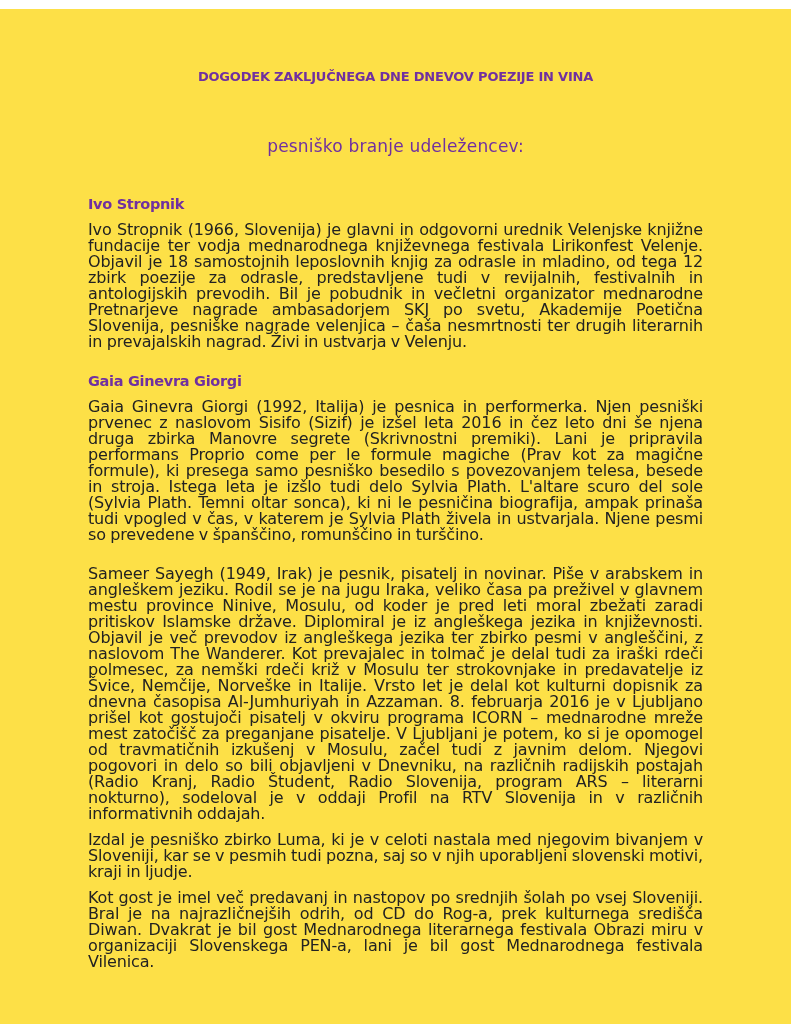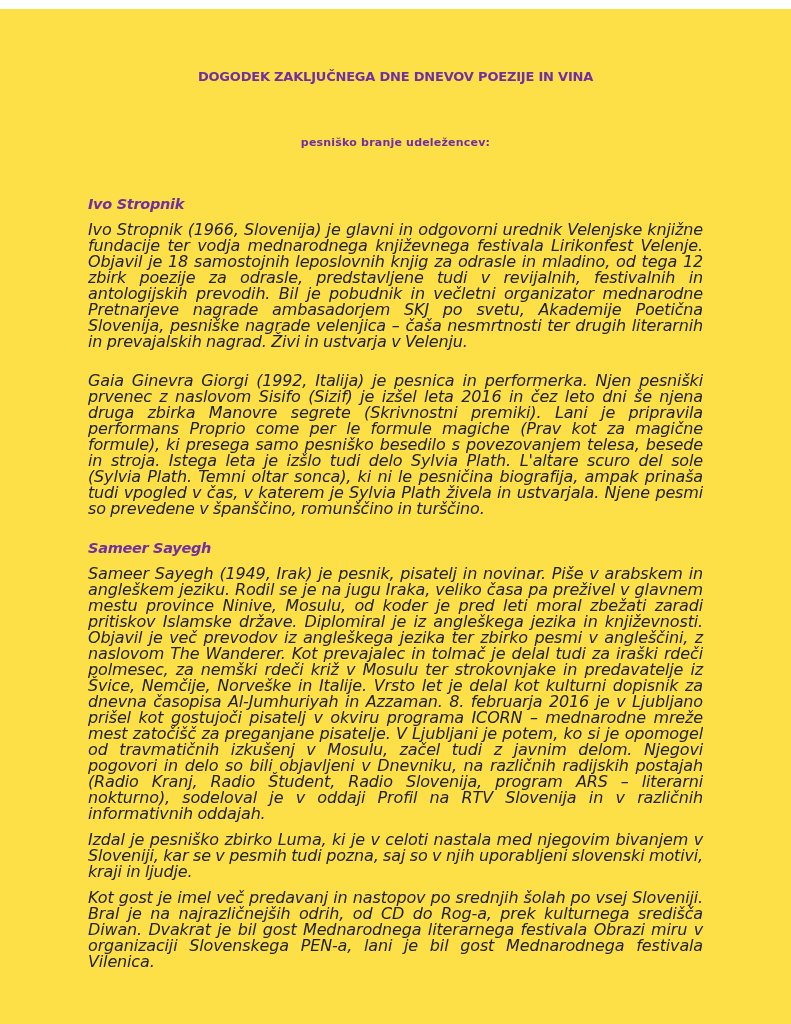--- a/index.html
+++ b/index.html
@@ -10,55 +10,55 @@
       margin-top: 9px;
     }
     .header-title {
       position: absolute; left: 0; width: 791px; text-align: center;
       font-family: "DejaVu Sans", sans-serif; font-weight: bold;
       color: #7030a0; letter-spacing: -0.2px;
     }
     .title-main { top: 60px; font-size: 13px; }
     .title-date { top: 96px; font-size: 13px; }
     .title-sub {
-      top: 127px; font-size: 11px; font-family: "DejaVu Sans", sans-serif;
-      font-weight: 700; letter-spacing: 0.2px; color: #7030a0;
+      top: 127px; font-size: 17px; font-family: "DejaVu Sans", sans-serif;
+      font-weight: 400; letter-spacing: 0.2px; color: #7030a0;
     }
     .content {
       position: absolute; left: 88px; width: 615px; top: 187px;
       font-family: "DejaVu Sans", sans-serif; color: #222222;
     }
     .author-name {
       font-weight: bold; font-size: 14.5px; color: #7030a0; margin: 0 0 10px 0;
       letter-spacing: -0.3px;
     }
     .bio {
       font-size: 16px; line-height: 16px; text-align: justify; margin: 0 0 23px 0;
       letter-spacing: -0.15px; word-spacing: -0.5px;
     }
     .bio.tight { margin-bottom: 10px; }
-    .section { margin-bottom: 0; font-style: italic; }
+    .section { margin-bottom: 0; }
   </style>
 </head>
 <body>
 
 <div class="page">
   <div class="header-title title-main">DOGODEK ZAKLJUČNEGA DNE DNEVOV POEZIJE IN VINA</div>
   <div class="header-title title-sub">pesniško branje udeležencev:</div>
 
   <div class="content">
     <div class="section">
       <div class="author-name">Ivo Stropnik</div>
       <p class="bio">Ivo Stropnik (1966, Slovenija) je glavni in odgovorni urednik Velenjske knjižne fundacije ter vodja mednarodnega književnega festivala Lirikonfest Velenje. Objavil je 18 samostojnih leposlovnih knjig za odrasle in mladino, od tega 12 zbirk poezije za odrasle, predstavljene tudi v revijalnih, festivalnih in antologijskih prevodih. Bil je pobudnik in večletni organizator mednarodne Pretnarjeve nagrade ambasadorjem SKJ po svetu, Akademije Poetična Slovenija, pesniške nagrade velenjica – čaša nesmrtnosti ter drugih literarnih in prevajalskih nagrad. Živi in ustvarja v Velenju.</p>
     </div>
 
     <div class="section">
+      <div class="author-name">Gaia Ginevra Giorgi</div>
       <p class="bio">Gaia Ginevra Giorgi (1992, Italija) je pesnica in performerka. Njen pesniški prvenec z naslovom Sisifo (Sizif) je izšel leta 2016 in čez leto dni še njena druga zbirka Manovre segrete (Skrivnostni premiki). Lani je pripravila performans Proprio come per le formule magiche (Prav kot za magične formule), ki presega samo pesniško besedilo s povezovanjem telesa, besede in stroja. Istega leta je izšlo tudi delo Sylvia Plath. L'altare scuro del sole (Sylvia Plath. Temni oltar sonca), ki ni le pesničina biografija, ampak prinaša tudi vpogled v čas, v katerem je Sylvia Plath živela in ustvarjala. Njene pesmi so prevedene v španščino, romunščino in turščino.</p>
     </div>
 
     <div class="section">
-      <div class="author-name">Sameer Sayegh</div>
       <p class="bio tight">Sameer Sayegh (1949, Irak) je pesnik, pisatelj in novinar. Piše v arabskem in angleškem jeziku. Rodil se je  na jugu Iraka, veliko časa pa preživel v glavnem mestu province Ninive, Mosulu, od koder je pred leti moral zbežati zaradi pritiskov Islamske države. Diplomiral je iz angleškega jezika in književnosti. Objavil je več prevodov iz angleškega jezika ter zbirko pesmi v angleščini, z naslovom The Wanderer.  Kot prevajalec in tolmač je delal tudi za iraški rdeči polmesec, za nemški rdeči križ v Mosulu ter strokovnjake in predavatelje iz Švice, Nemčije, Norveške in Italije. Vrsto let je delal kot kulturni dopisnik za dnevna časopisa Al-Jumhuriyah in Azzaman. 8. februarja 2016 je v Ljubljano prišel kot gostujoči pisatelj v okviru programa ICORN – mednarodne mreže mest zatočišč za preganjane pisatelje. V Ljubljani je potem, ko si je opomogel od travmatičnih izkušenj v Mosulu, začel tudi z javnim delom. Njegovi pogovori in delo so bili objavljeni v Dnevniku, na različnih radijskih postajah (Radio Kranj, Radio Študent, Radio Slovenija, program ARS – literarni nokturno), sodeloval je v oddaji Profil na RTV Slovenija in v različnih informativnih oddajah.</p>
       <p class="bio tight">Izdal je pesniško zbirko Luma, ki je v celoti nastala med njegovim bivanjem v Sloveniji, kar se v pesmih tudi pozna, saj so v njih uporabljeni slovenski motivi, kraji in ljudje.</p>
       <p class="bio tight">Kot gost je imel več predavanj in nastopov po srednjih šolah po vsej Sloveniji. Bral je na najrazličnejših odrih, od CD do Rog-a, prek kulturnega središča Diwan. Dvakrat je bil gost Mednarodnega literarnega festivala Obrazi miru v organizaciji Slovenskega PEN-a, lani je bil gost Mednarodnega festivala Vilenica.</p>
     </div>
   </div>
 </div>
 
 </body></html>

